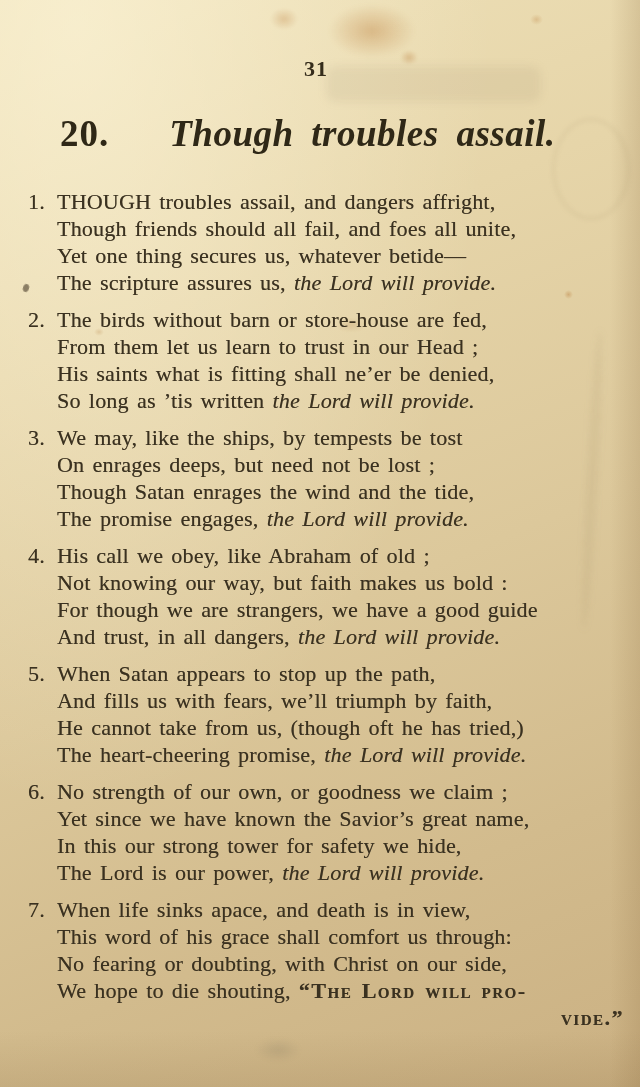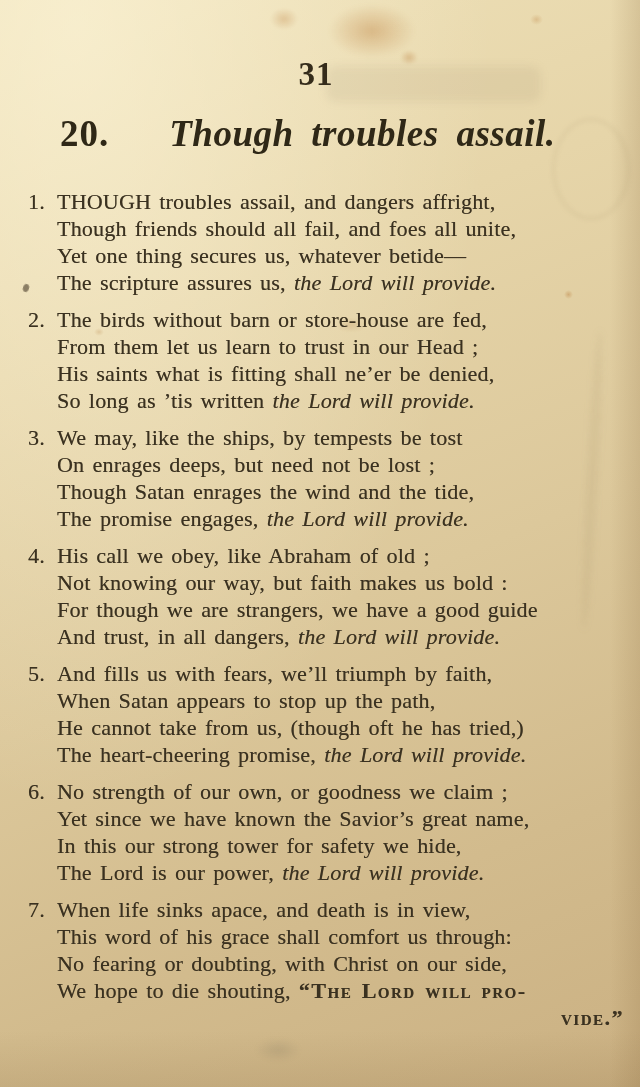--- a/index.html
+++ b/index.html
@@ -33,21 +33,21 @@
   .fox6{left:94px;top:328px;width:10px;height:8px;background:radial-gradient(ellipse,rgba(170,110,45,.22),rgba(170,110,45,0) 70%);}
   .fox7{left:336px;top:318px;width:30px;height:14px;background:radial-gradient(ellipse,rgba(165,105,45,.18),rgba(165,105,45,0) 70%);filter:blur(1px);}
   .speck{left:23px;top:284px;width:6px;height:8px;background:rgba(72,59,40,.60);transform:rotate(18deg);filter:blur(.4px);}
   .smudge1{left:255px;top:1038px;width:46px;height:24px;background:radial-gradient(ellipse,rgba(110,104,86,.18),rgba(110,104,86,0) 70%);filter:blur(2px);}
   .ghost1{left:326px;top:66px;width:215px;height:36px;border-radius:10px;background:rgba(142,122,86,.10);filter:blur(4px);}
   .ghost2{left:552px;top:118px;width:72px;height:96px;border:3px solid rgba(150,125,85,.10);background:transparent;filter:blur(2px);}
   .water1{left:586px;top:330px;width:12px;height:300px;background:rgba(150,125,85,.10);filter:blur(3px);transform:rotate(3deg);}
 
   .page-number{
     position:absolute;top:56px;left:0;width:632px;text-align:center;
-    font-size:33px;font-weight:700;color:#352c1b;letter-spacing:1px;
+    font-size:22px;font-weight:700;color:#352c1b;letter-spacing:1px;
   }
   .heading{
     position:absolute;top:112px;left:28px;right:16px;
     color:#2f2817;white-space:nowrap;
   }
   .hymn-no{font-size:37px;font-weight:700;font-style:normal;margin-right:13px;letter-spacing:1px;margin-left:32px;}
   .hymn-title{font-size:37px;font-weight:700;font-style:italic;word-spacing:8px;letter-spacing:.5px;margin-left:47px;}
 
   .verses{
     position:absolute;top:188px;left:28px;right:16px;
@@ -111,22 +111,22 @@
       </div>
       <div class="verse">
         <div class="verse-num">4.</div>
         <div class="line"><span class="seg">His call we obey, like Abraham of old ;</span></div>
         <div class="line"><span class="seg">Not knowing our way, but faith makes us bold :</span></div>
         <div class="line"><span class="seg">For though we are strangers, we have a good guide</span></div>
         <div class="line"><span class="seg">And trust, in all dangers, </span><span class="seg it">the Lord will provide.</span></div>
       </div>
       <div class="verse">
         <div class="verse-num">5.</div>
+        <div class="line"><span class="seg">When Satan appears to stop up the path,</span></div>
         <div class="line"><span class="seg">And fills us with fears, we’ll triumph by faith,</span></div>
-        <div class="line"><span class="seg">When Satan appears to stop up the path,</span></div>
         <div class="line"><span class="seg">He cannot take from us, (though oft he has tried,)</span></div>
         <div class="line"><span class="seg">The heart-cheering promise, </span><span class="seg it">the Lord will provide.</span></div>
       </div>
       <div class="verse">
         <div class="verse-num">6.</div>
         <div class="line"><span class="seg">No strength of our own, or goodness we claim ;</span></div>
         <div class="line"><span class="seg">Yet since we have known the Savior’s great name,</span></div>
         <div class="line"><span class="seg">In this our strong tower for safety we hide,</span></div>
         <div class="line"><span class="seg">The Lord is our power, </span><span class="seg it">the Lord will provide.</span></div>
       </div>

